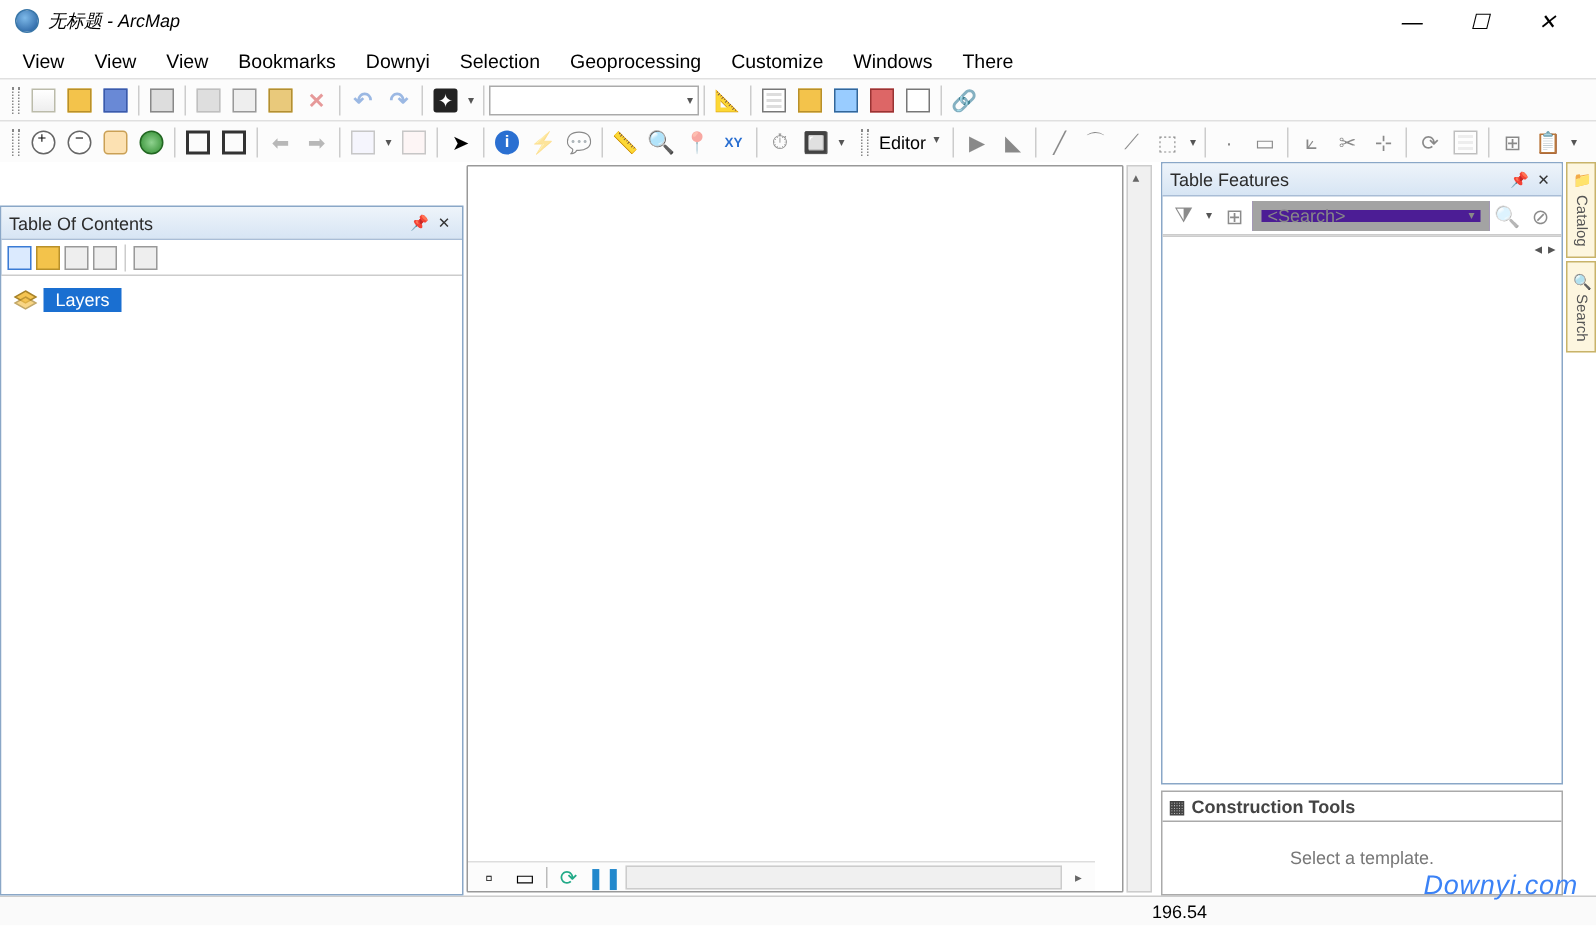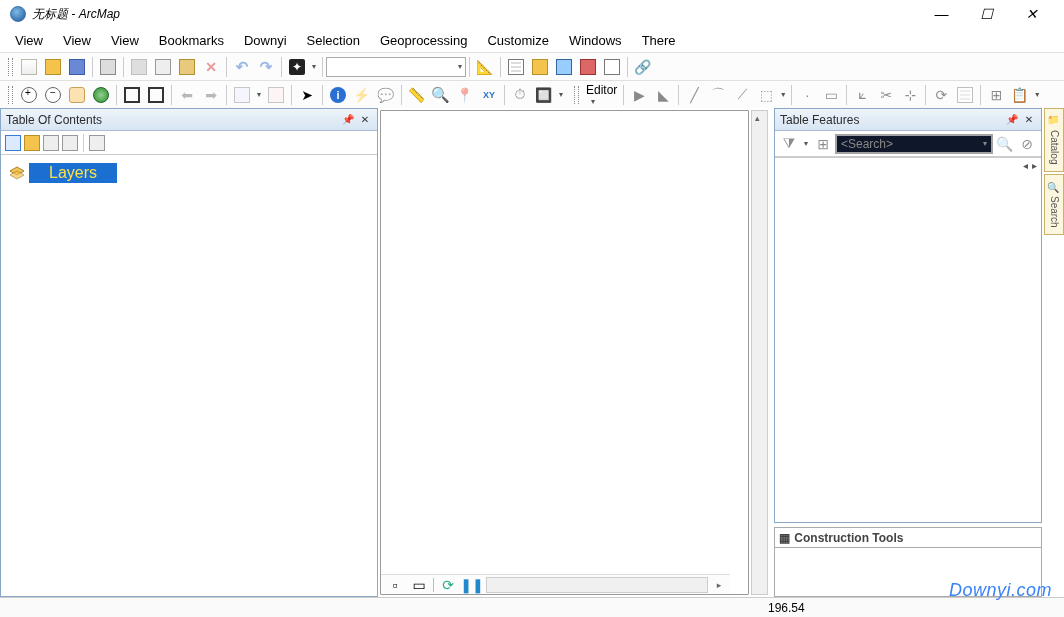--- a/index.html
+++ b/index.html
@@ -12,41 +12,41 @@
   .menubar { height: 24px; display: flex; align-items: center; padding: 0 6px; gap: 2px; }
   .menu-item { padding: 2px 9px; font-size: 13px; }
   .toolbar-row { height: 28px; display: flex; align-items: center; padding: 0 4px; border-top: 1px solid #e0e0e0; background: #fcfcfc;}
   .tb-grip { width: 5px; height: 18px; border-left: 1px dotted #888; border-right: 1px dotted #888; margin: 0 4px; }
   .tb-btn { width: 22px; height: 22px; display: flex; align-items: center; justify-content: center; border: 1px solid transparent; margin: 0 1px; font-size: 14px;}
   .tb-btn.disabled { opacity: .45; }
   .tb-drop { width: 10px; text-align: center; color: #555; font-size: 8px;}
   .tb-sep { width: 1px; height: 20px; background: #ccc; margin: 0 3px; }
   .tb-combo { width: 140px; height: 20px; border: 1px solid #aaa; background: #fff; display:flex; align-items:center; justify-content:flex-end; padding:0 3px;}
   .tb-combo .arrow{font-size:8px;color:#555;}
-  .editor-label { font-size: 12px; padding: 0 3px 0 3px; display:flex; flex-direction:column;}
+  .editor-label { font-size: 12px; padding: 0 3px 0 3px; display:flex; }
   .workspace { display: flex; height: calc(617px - 28px - 24px - 28px - 28px - 20px); position: relative; }
   .panel { border: 1px solid #8aa7c7; background: #fff; display: flex; flex-direction: column; }
   .panel-header { height: 22px; background: linear-gradient(#eef4fa, #d7e5f4); border-bottom: 1px solid #a9bdd6; display: flex; align-items: center; padding: 0 5px; font-size: 12px; color: #2b2b2b;}
   .panel-header .hbtns { margin-left: auto; display: flex; gap: 2px; }
   .hbtn { width: 14px; height: 14px; display: flex; align-items:center; justify-content:center; font-size:10px; color:#333;}
-  .toc { width: 378px; }
+  .toc { width: 309px; margin-top: 29px; }
   .toc-tools { height: 24px; border-bottom: 1px solid #ccc; display:flex; align-items:center; padding:0 4px; gap:3px;}
   .toc-body { flex:1; padding: 6px; background:#fff;}
   .layers-row { display:flex; align-items:center; gap:4px; padding:2px;}
   .layers-icon{width:16px;height:14px;}
-  .layers-label { background:#1a6fd1; color:#fde047; padding:1px 20px; font-size:16px;}
+  .layers-label { background:#1a6fd1; color:#ffffff; padding:1px 8px; font-size:12px;}
   .map-area { flex:1; display:flex; position:relative; }
   .map-canvas { flex:1; border:1px solid #999; border-radius:1px; margin:2px 2px 2px 2px; background:#fff; position:relative;}
   .map-vscroll { width:17px; background:#f0f0f0; border:1px solid #ccc; margin:2px 2px 2px 0; position:relative;}
   .map-vscroll::before{content:"▴"; position:absolute; top:2px; left:3px; font-size:9px; color:#666;}
   .map-bottom { height:20px; display:flex; align-items:center; padding:0 4px; border-top:1px solid #ddd; gap:4px; position:absolute; bottom:0; left:0; right:18px; background:#fcfcfc;}
   .map-bottom .hscroll{flex:1; height:16px; background:#f0f0f0; border:1px solid #ccc;}
   .right-col { width:268px; display:flex; flex-direction:column; gap:4px; margin-left:4px;}
   .cf-tools { height:26px; display:flex; align-items:center; padding:0 4px; gap:2px; border-bottom:1px solid #ccc;}
-  .search-box { flex:1; height:20px; border:2px solid #a3a3a3; display:flex; align-items:center; padding:0 4px; color:#888; background:#0f172a;}
+  .search-box { flex:1; height:20px; border:6px solid #a3a3a3; display:flex; align-items:center; padding:0 4px; color:#888; background:#4c1d95;}
   .search-box .arrow{margin-left:auto; font-size:8px;}
   .cf-body { flex:1; display:flex; align-items:flex-start; justify-content:center; padding-top:20px; color:#777; font-size:12px;}
   .cf-pager{height:16px; border-top:1px solid #ccc; display:flex; justify-content:flex-end; align-items:center; padding:0 4px; gap:4px; font-size:10px; color:#555;}
   .ct-panel { height:70px; border:1px solid #aaa;}
   .ct-header{height:20px; border-bottom:1px solid #aaa; display:flex; align-items:center; padding:0 4px; font-size:12px; font-weight:bold; color:#444; gap:4px;}
   .ct-body{display:flex; align-items:center; justify-content:center; height:48px; color:#777; font-size:12px;}
   .side-tabs { width:20px; display:flex; flex-direction:column; gap:2px; margin-left:2px;}
   .side-tab{border:1px solid #c8b36a; background:#fdf6df; writing-mode:vertical-rl; text-orientation:mixed; font-size:10px; padding:6px 2px; display:flex; align-items:center; gap:3px; color:#555;}
   .statusbar { height:20px; border-top:1px solid #ccc; display:flex; align-items:center; padding:0 8px; font-size:12px; background:#fafafa;}
   .statusbar .coord{margin-left:760px;}
@@ -330,20 +330,23 @@
       <div class="cf-pager">
         <span>◂</span>
         <span>▸</span>
       </div>
     </div>
     <div class="ct-panel">
       <div class="ct-header">
         <span>▦</span>
         <span>Construction Tools</span>
       </div>
+      <div class="ct-body">
+        <span>Select a template.</span>
+      </div>
     </div>
   </div>
 
   <div class="side-tabs">
     <div class="side-tab">
       <span>📁</span>
       <span>Catalog</span>
     </div>
     <div class="side-tab">
       <span>🔍</span>

